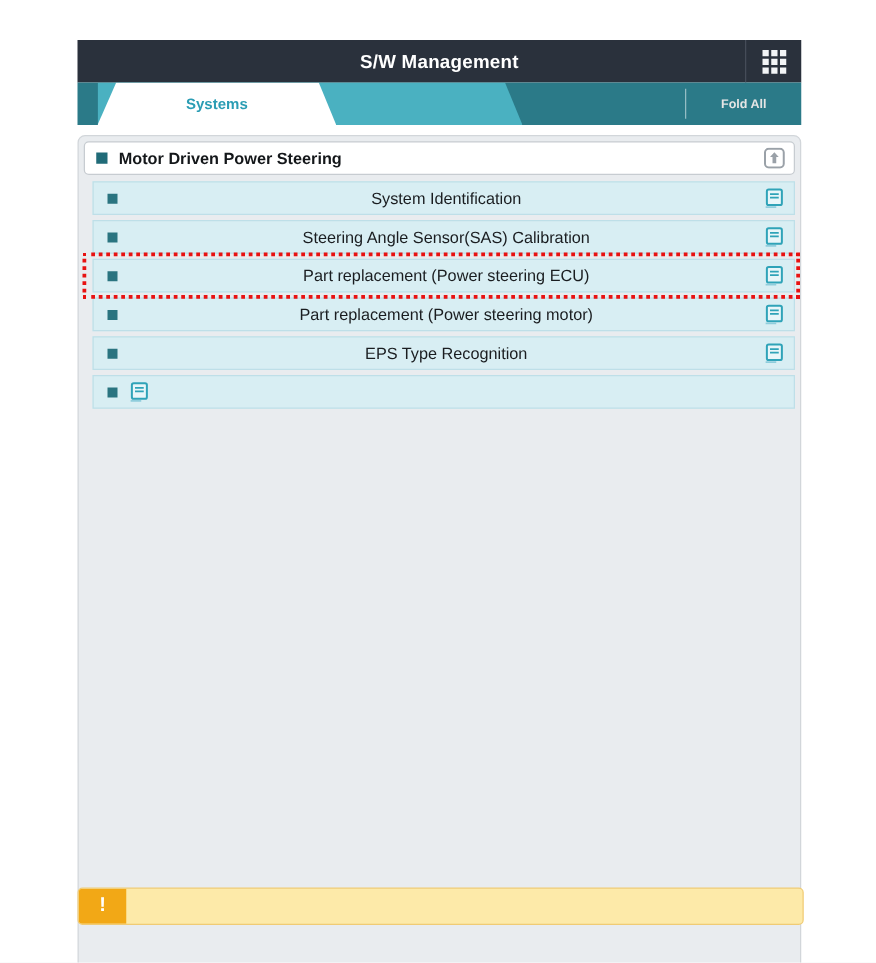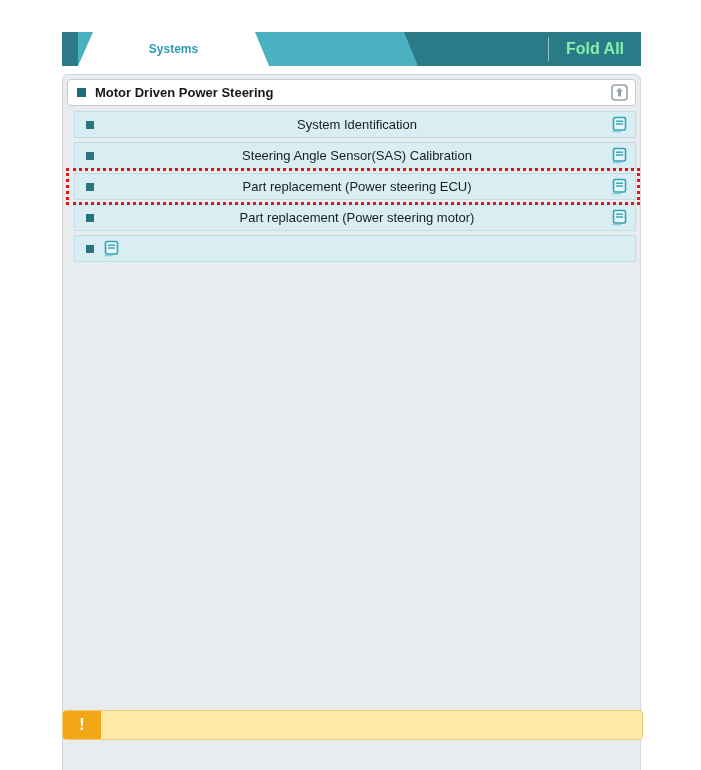--- a/index.html
+++ b/index.html
@@ -38,21 +38,21 @@
   .tab-systems{
     position:absolute;left:16px;top:0;width:191px;height:34px;background:#ffffff;
     clip-path:polygon(15px 0,calc(100% - 14px) 0,100% 100%,0 100%);z-index:2;cursor:pointer;
     display:flex;align-items:center;justify-content:center;
   }
   .tab-systems .tab-label{color:#2b9db4;font-size:12px;font-weight:bold;}
   .fold-all{
     position:absolute;right:0;top:5px;bottom:5px;width:92px;z-index:3;
     border-left:1px solid rgba(255,255,255,.5);
     display:flex;align-items:center;justify-content:center;cursor:pointer;
-    color:#86efac;font-size:16px;font-weight:bold;
+    color:#e5e5e5;font-size:10px;font-weight:bold;
   }
 
   
   .panel{
     margin-top:8px;height:732px;background:#e9ecef;
     border:1px solid #d2d6da;border-radius:6px;box-sizing:border-box;
     padding:4px 4px 4px 4px;
   }
   .group-header{
     height:27px;background:#ffffff;border:1px solid #c7ccd1;border-radius:4px;
@@ -90,20 +90,36 @@
   .warning .warn-text{
     flex:1 1 auto;display:flex;align-items:center;justify-content:center;
     font-size:13px;font-weight:bold;color:#50565c;
   }
 </style>
 </head>
 <body>
 
 <div class="app">
 
+  <div class="titlebar">
+    <div class="title">S/W Management</div>
+    <div class="grid-btn">
+      <div class="grid-icon">
+        <span></span>
+          <span></span>
+          <span></span>
+          <span></span>
+          <span></span>
+          <span></span>
+          <span></span>
+          <span></span>
+          <span></span>
+      </div>
+    </div>
+  </div>
 
   <div class="tabbar">
     <div class="tab-components">
       <div class="tab-label">Components</div>
     </div>
     <div class="tab-systems">
       <div class="tab-label">Systems</div>
     </div>
     <div class="fold-all">Fold All</div>
   </div>
@@ -177,20 +193,34 @@
             <svg width="16" height="17" viewBox="0 0 16 17">
               <rect x="2.5" y="1.5" width="12" height="12.5" rx="1.5" fill="#e8f6f9" stroke="#2fa3b8" stroke-width="1.6"></rect>
               <line x1="5" y1="5.2" x2="12" y2="5.2" stroke="#2fa3b8" stroke-width="1.4"></line>
               <line x1="5" y1="8" x2="12" y2="8" stroke="#2fa3b8" stroke-width="1.4"></line>
               <line x1="1.5" y1="15.6" x2="10" y2="15.6" stroke="#8fcddc" stroke-width="1.4"></line>
             </svg>
           </span>
         </div>
       </div>
 
+      <div class="row-wrap">
+        <div class="row">
+          <span class="bullet"></span>
+          <span class="r-label">EPS Type Recognition</span>
+          <span class="doc-btn">
+            <svg width="16" height="17" viewBox="0 0 16 17">
+              <rect x="2.5" y="1.5" width="12" height="12.5" rx="1.5" fill="#e8f6f9" stroke="#2fa3b8" stroke-width="1.6"></rect>
+              <line x1="5" y1="5.2" x2="12" y2="5.2" stroke="#2fa3b8" stroke-width="1.4"></line>
+              <line x1="5" y1="8" x2="12" y2="8" stroke="#2fa3b8" stroke-width="1.4"></line>
+              <line x1="1.5" y1="15.6" x2="10" y2="15.6" stroke="#8fcddc" stroke-width="1.4"></line>
+            </svg>
+          </span>
+        </div>
+      </div>
 
       <div class="row-wrap">
         <div class="row">
           <span class="bullet"></span>
           <span class="doc-btn">
             <svg width="16" height="17" viewBox="0 0 16 17">
               <rect x="2.5" y="1.5" width="12" height="12.5" rx="1.5" fill="#e8f6f9" stroke="#2fa3b8" stroke-width="1.6"></rect>
               <line x1="5" y1="5.2" x2="12" y2="5.2" stroke="#2fa3b8" stroke-width="1.4"></line>
               <line x1="5" y1="8" x2="12" y2="8" stroke="#2fa3b8" stroke-width="1.4"></line>
               <line x1="1.5" y1="15.6" x2="10" y2="15.6" stroke="#8fcddc" stroke-width="1.4"></line>

